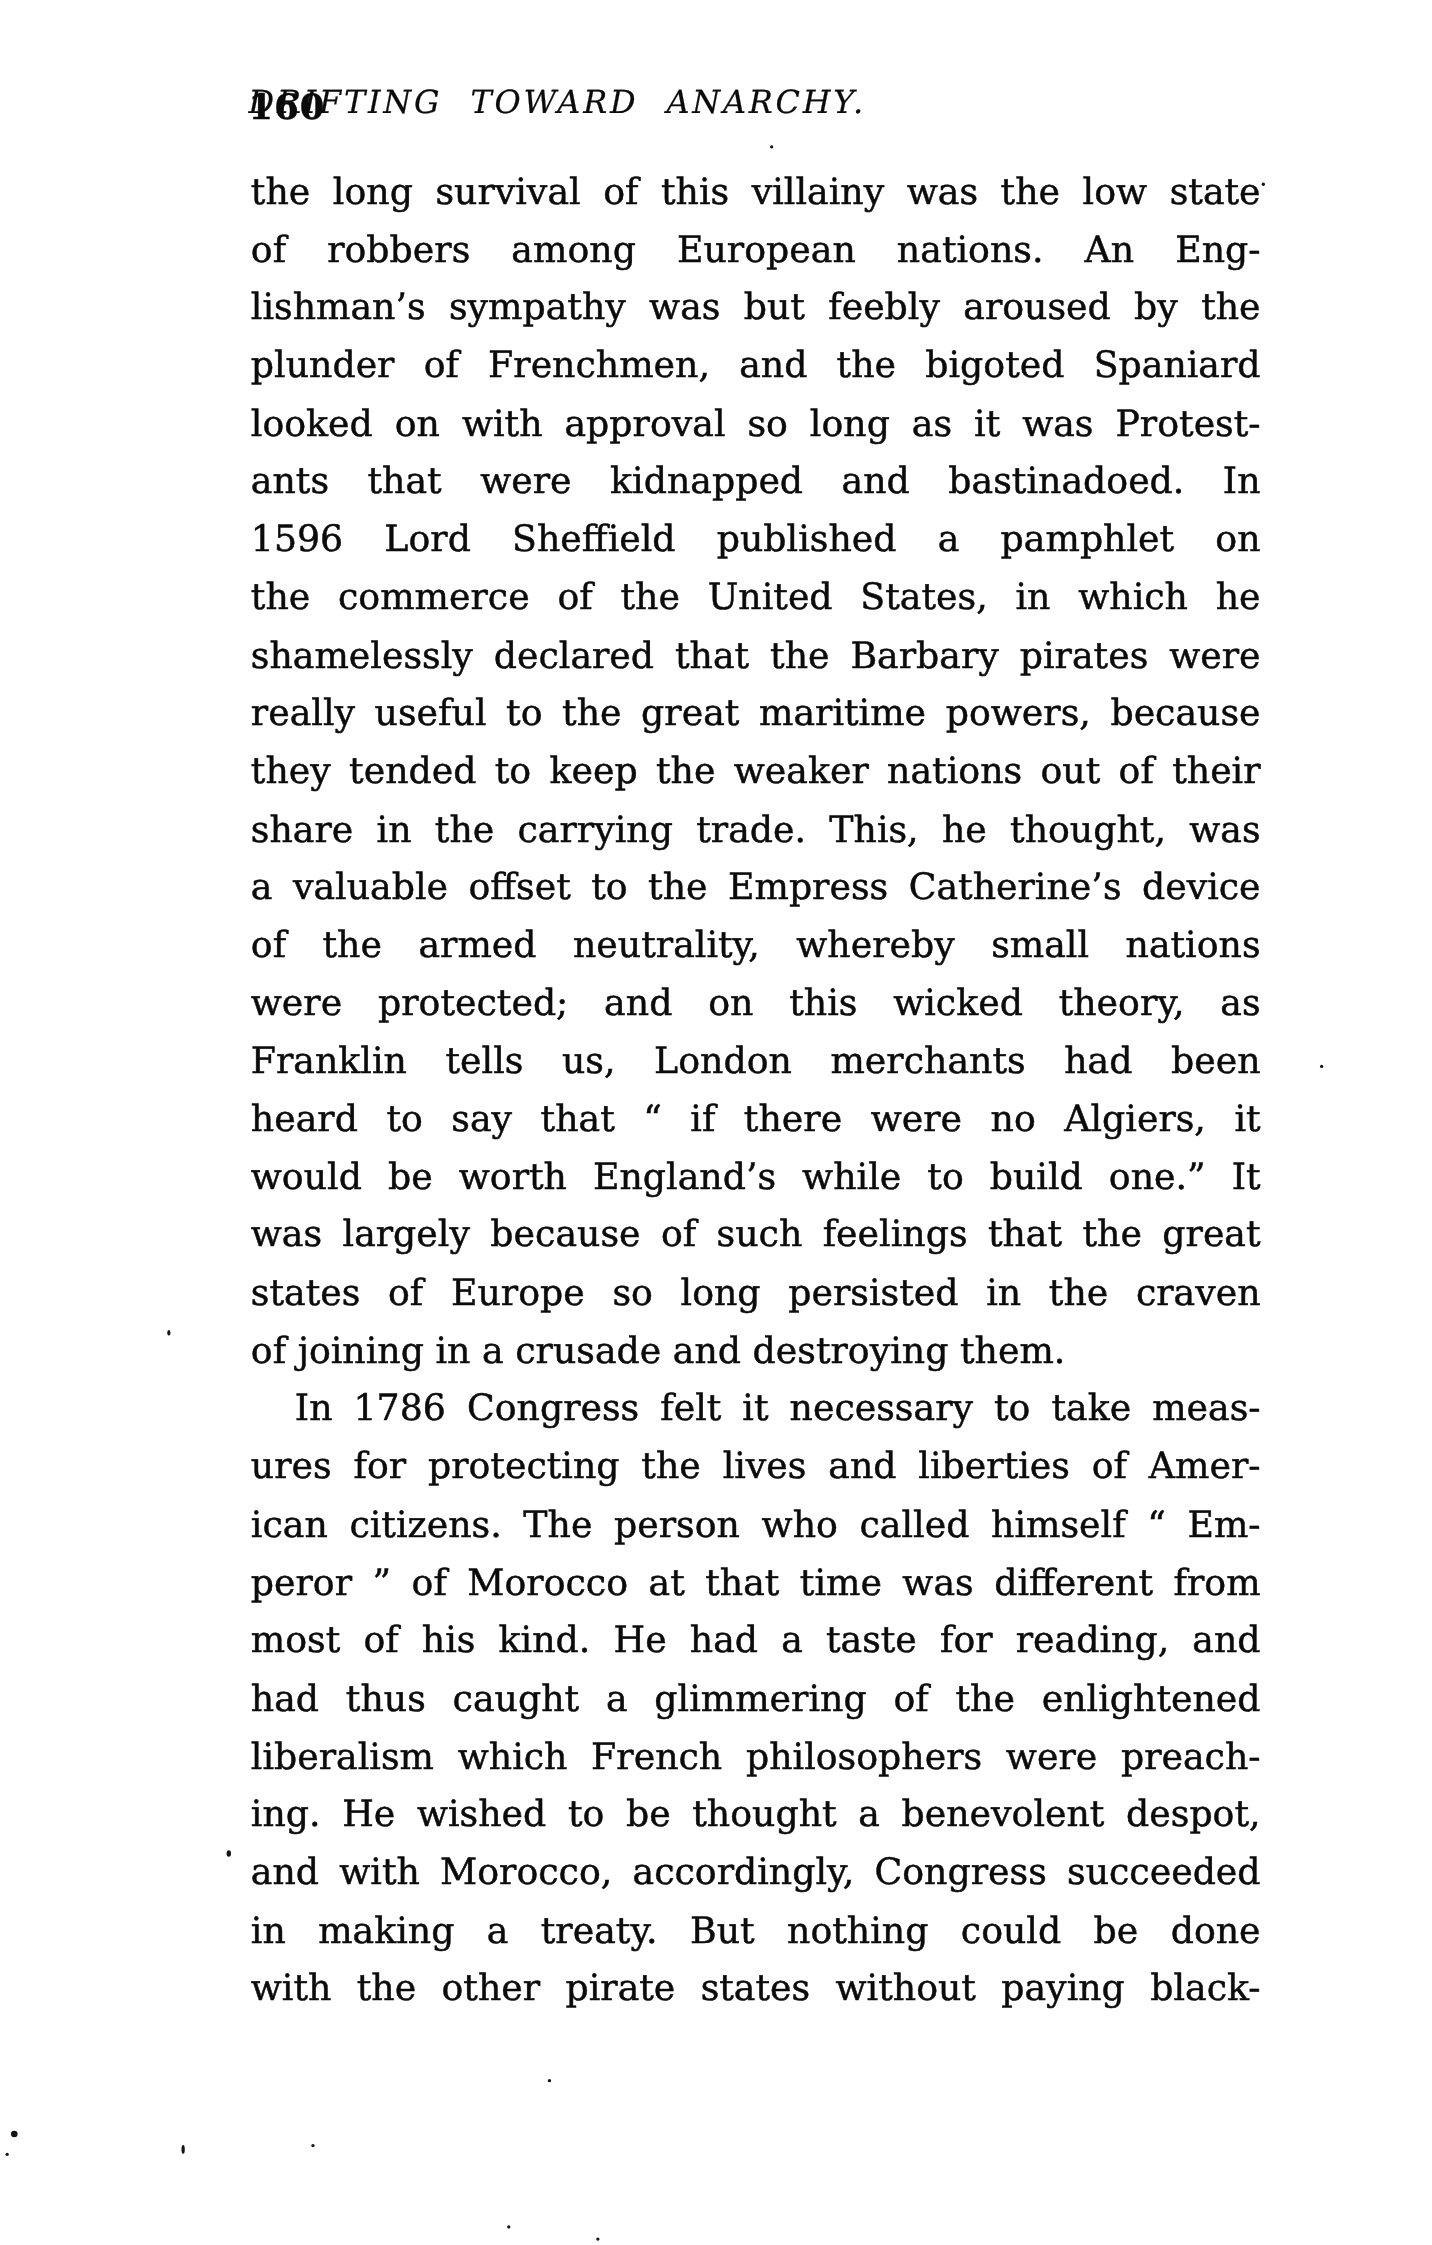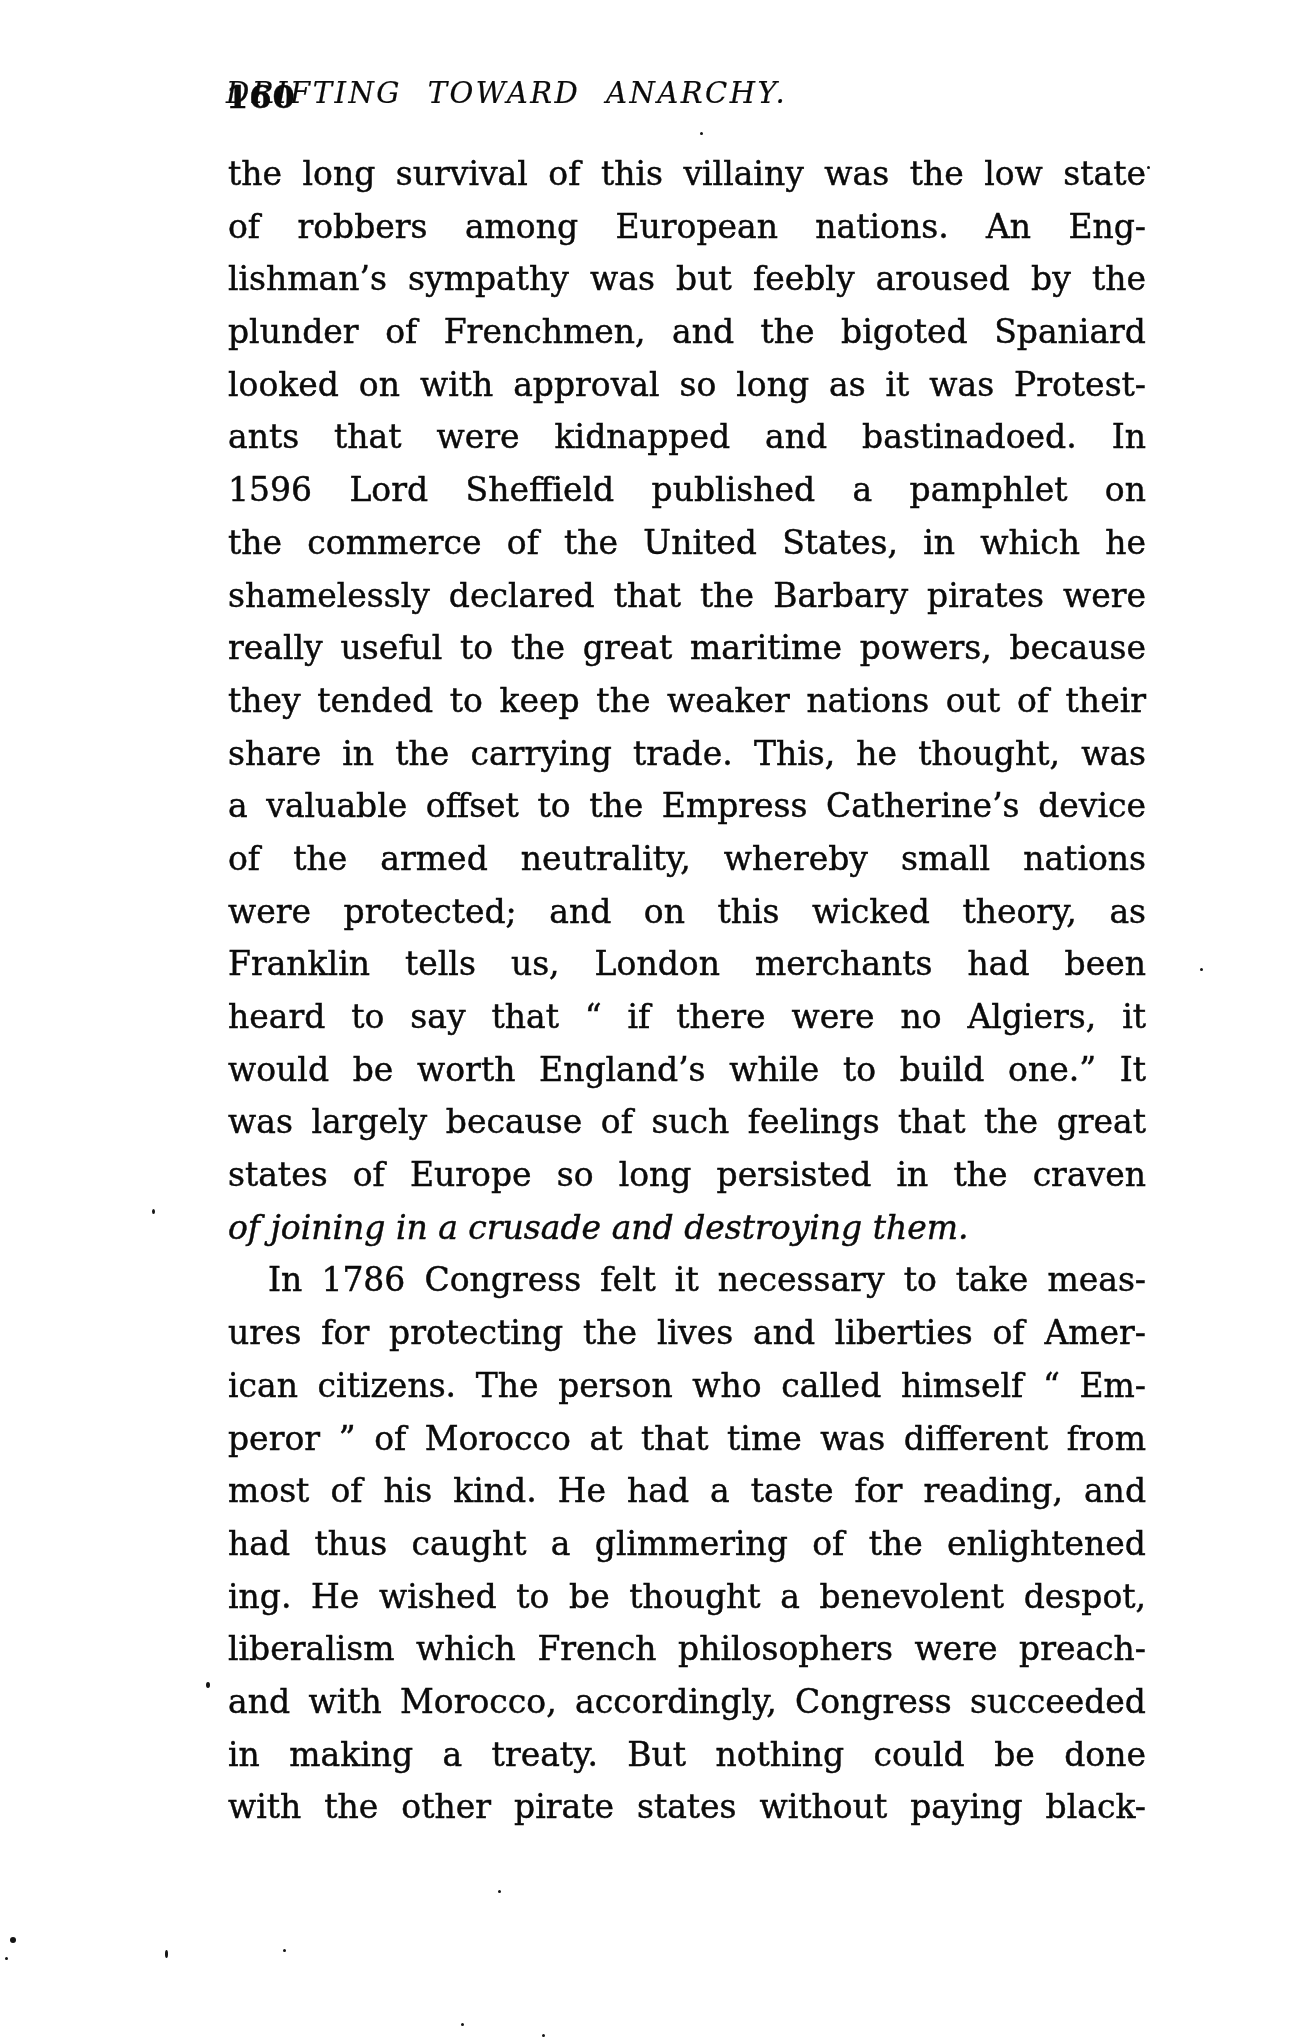--- a/index.html
+++ b/index.html
@@ -54,21 +54,20 @@
     font-size: 33px;
     line-height: 52.7px;
     height: 52.7px;
     text-align: justify;
     text-align-last: justify;
     white-space: normal;
     -webkit-text-stroke: 0.45px #0b0b0b;
   }
   .line.para-end {
     text-align-last: left;
-    font-style: italic;
   }
   .line.indent {
     text-indent: 40px;
   }
   
   .speck {
     position: absolute;
     background: #141414;
     border-radius: 50%;
   }
@@ -115,22 +114,22 @@
     <div class="line">would be worth England’s while to build one.”  It</div>
     <div class="line">was largely because of such feelings that the great</div>
     <div class="line">states of Europe so long persisted in the craven</div>
     <div class="line para-end">of joining in a crusade and destroying them.</div>
     <div class="line indent">In 1786 Congress felt it necessary to take meas-</div>
     <div class="line">ures for protecting the lives and liberties of Amer-</div>
     <div class="line">ican citizens.  The person who called himself “ Em-</div>
     <div class="line">peror ” of Morocco at that time was different from</div>
     <div class="line">most of his kind.  He had a taste for reading, and</div>
     <div class="line">had thus caught a glimmering of the enlightened</div>
+    <div class="line">liberalism which French philosophers were preach-</div>
     <div class="line">ing.  He wished to be thought a benevolent despot,</div>
-    <div class="line">liberalism which French philosophers were preach-</div>
     <div class="line">and with Morocco, accordingly, Congress succeeded</div>
     <div class="line">in making a treaty.  But nothing could be done</div>
     <div class="line">with the other pirate states without paying black-</div>
   </div>
 
 <div class="speck s1"></div>
 <div class="speck s2"></div>
 <div class="speck s3"></div>
 <div class="speck s4"></div>
 <div class="speck s5"></div>

